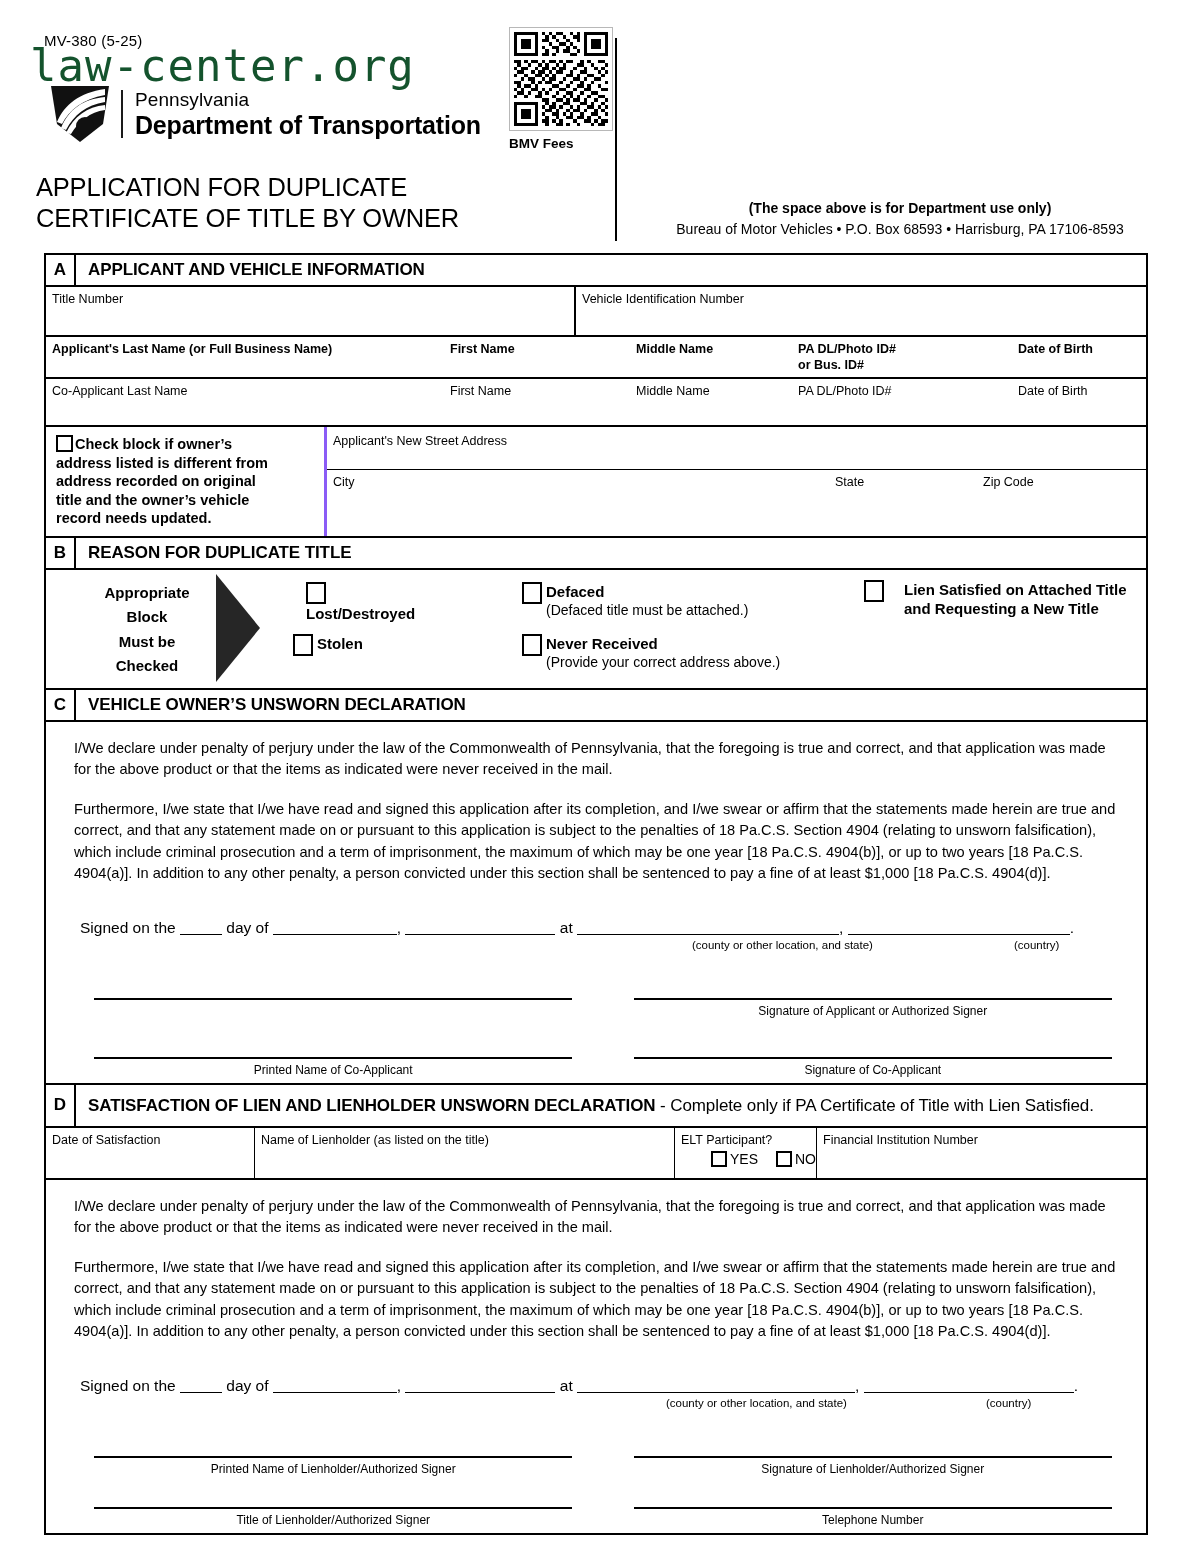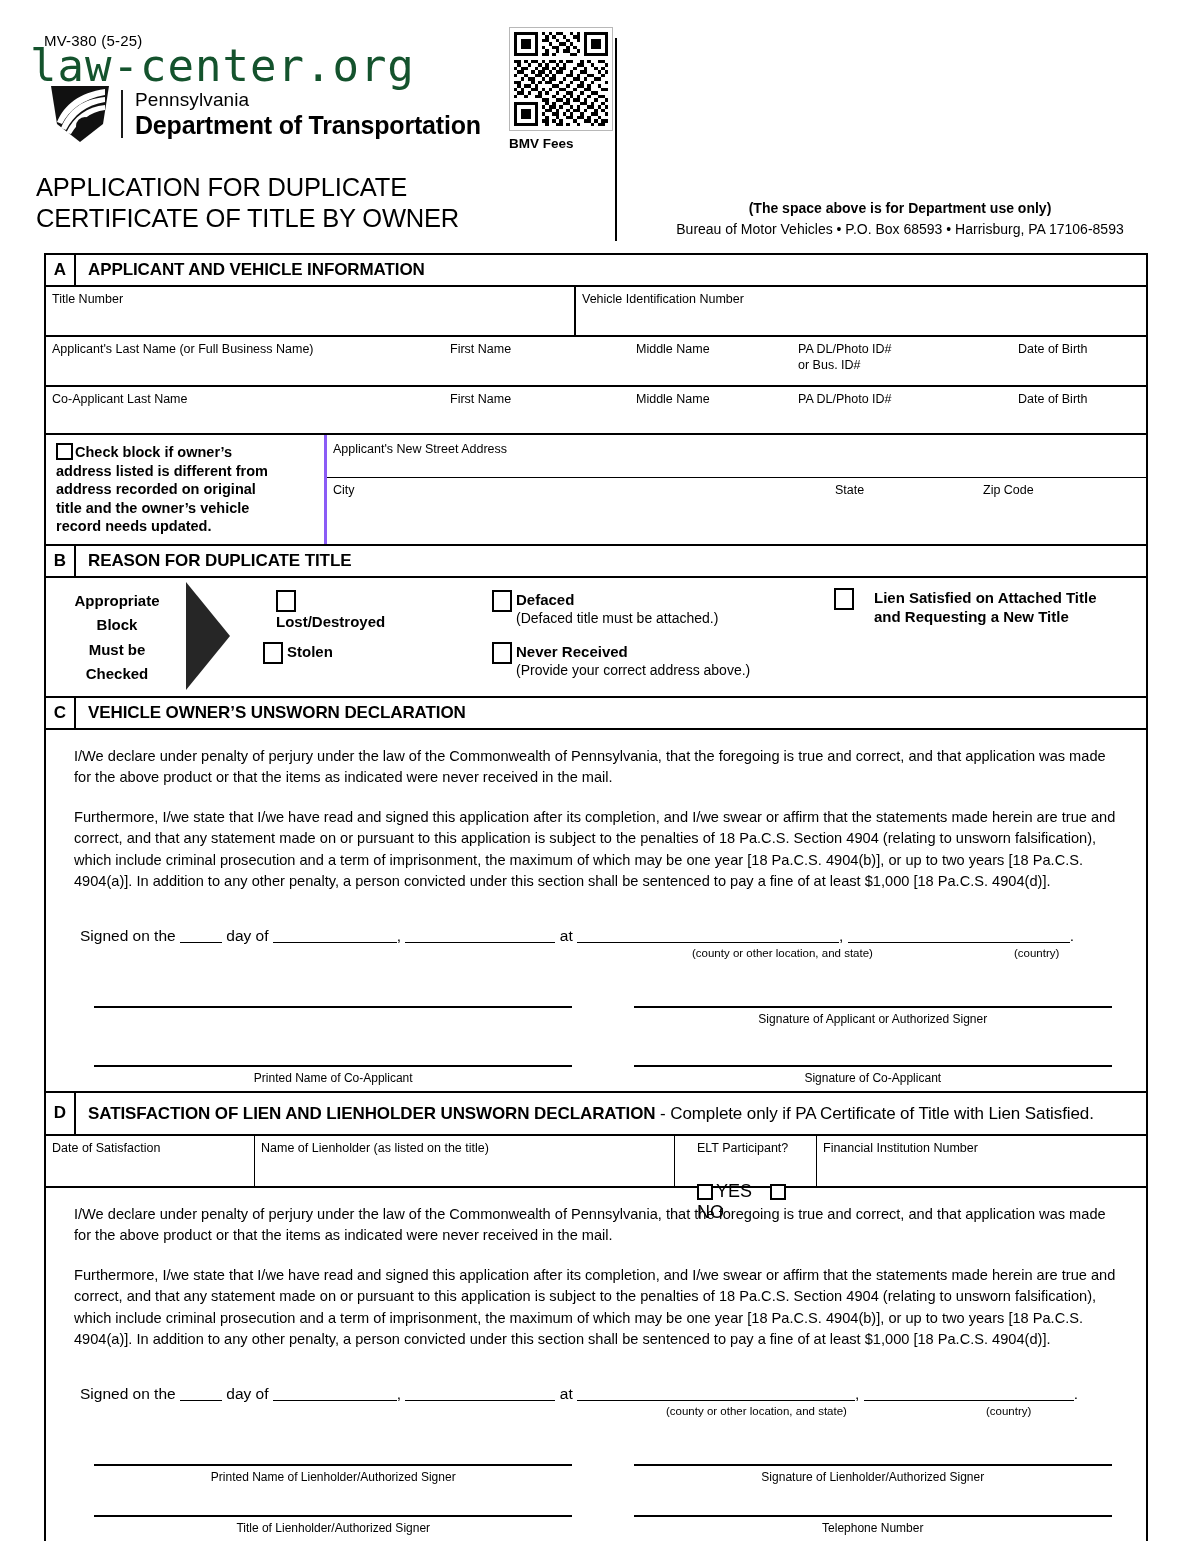--- a/index.html
+++ b/index.html
@@ -189,21 +189,21 @@
     vertical-align: -3px;
     margin-right: 2px;
     background: #fff;
   }
   .addr-right { flex: 1; display: flex; flex-direction: column; }
   .addr-line { position: relative; box-sizing: border-box; }
   .addr-line.top { height: 43px; border-bottom: 1px solid #000; padding: 4px 0 0 6px; }
   .addr-line.bot { height: 52px; padding: 4px 0 0 6px; }
 
   
-  .reason-body { display: flex; min-height: 118px; }
+  .reason-body { display: flex; min-height: 118px; padding-left: 30px; }
   .reason-left {
     width: 188px;
     min-width: 188px;
     position: relative;
     padding-top: 11px;
   }
   .reason-left .ln {
     text-align: center;
     font-size: 15px;
     font-weight: bold;
@@ -261,22 +261,22 @@
   }
   .sigcol { width: 47%; }
   .sigcol .rule { border-bottom: 2px solid #000; height: 1px; }
   .sigcol .cap {
     text-align: center;
     font-size: 12px;
     padding-top: 4px;
   }
 
   
-  .elt-cell { padding: 4px 0 4px 22px; }
-  .elt-opts { margin-top: 25px; font-size: 18px; }
+  .elt-cell { padding: 4px 0 4px 6px; }
+  .elt-opts { margin-top: 3px; font-size: 14px; text-align: right; }
   .elt-opts .cb {
     display: inline-block;
     width: 16px; height: 16px;
     border: 2px solid #000;
     box-sizing: border-box;
     vertical-align: -3px;
     margin-right: 3px;
     background: #fff;
   }
   .elt-opts .gap { display: inline-block; width: 18px; }
@@ -523,21 +523,21 @@
     <div class="row">
       <div class="cell" style="width:528px;height:48px;">
         <div class="lbl">Title Number</div>
       </div>
       <div class="cell bl" style="flex:1;height:48px;">
         <div class="lbl">Vehicle Identification Number</div>
       </div>
     </div>
 
     <div class="row">
-      <div class="cell" style="flex:1;height:48px;">
+      <div class="cell" style="flex:1;height:40px;font-weight:bold;">
         <span class="fl" style="left:6px;">Applicant's Last Name (or Full Business Name)</span>
         <span class="fl" style="left:404px;">First Name</span>
         <span class="fl" style="left:590px;">Middle Name</span>
         <span class="fl" style="left:752px;">PA DL/Photo ID#</span>
         <span class="fl" style="left:752px;top:20px;">or Bus. ID#</span>
         <span class="fl" style="left:972px;">Date of Birth</span>
       </div>
     </div>
 
     <div class="row">

